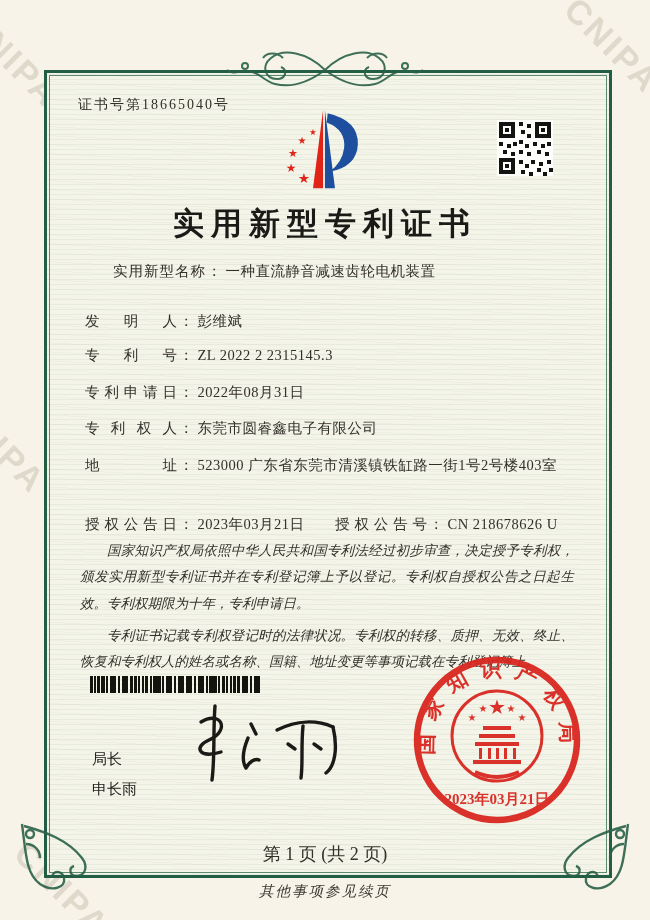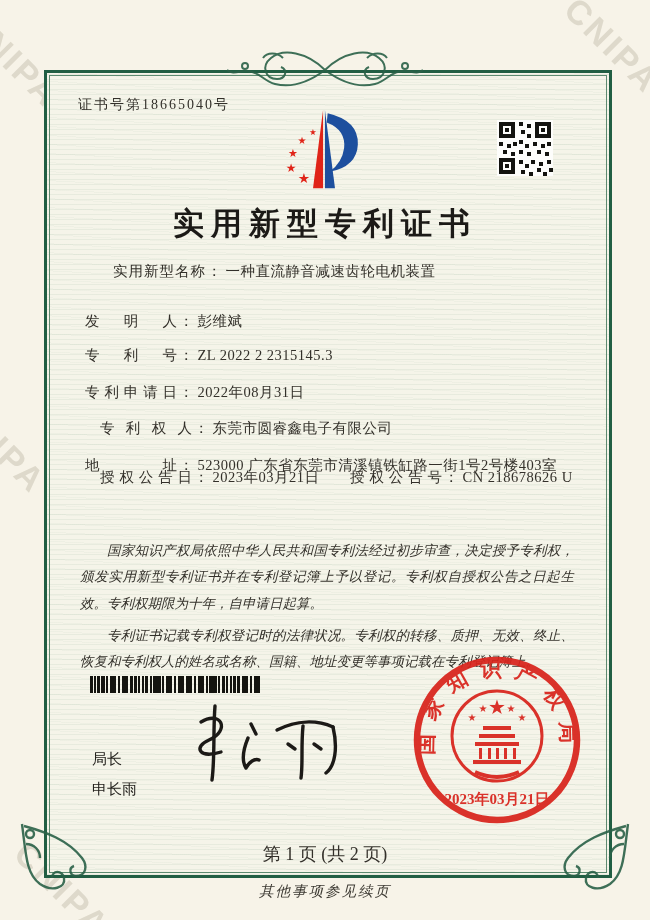--- a/index.html
+++ b/index.html
@@ -186,37 +186,37 @@
     </div>
     <div class="frow" style="top:312px;">
       <span class="flabel">发明人</span><span class="fcolon">：</span><span class="fvalue">彭维斌</span>
     </div>
     <div class="frow" style="top:346px;">
       <span class="flabel">专利号</span><span class="fcolon">：</span><span class="fvalue">ZL 2022 2 2315145.3</span>
     </div>
     <div class="frow" style="top:383px;">
       <span class="flabel">专利申请日</span><span class="fcolon">：</span><span class="fvalue">2022年08月31日</span>
     </div>
-    <div class="frow" style="top:419px;margin-left:15px;">
+    <div class="frow" style="top:419px;">
       <span class="flabel">专利权人</span><span class="fcolon">：</span><span class="fvalue">东莞市圆睿鑫电子有限公司</span>
     </div>
     <div class="frow" style="top:456px;">
       <span class="flabel">地址</span><span class="fcolon">：</span><span class="fvalue">523000 广东省东莞市清溪镇铁缸路一街1号2号楼403室</span>
     </div>
-    <div class="frow" style="top:468px;width:500px;margin-left:15px;">
+    <div class="frow" style="top:515px;width:500px;">
       <span>
         <span class="flabel">授权公告日</span><span class="fcolon">：</span><span class="fvalue">2023年03月21日</span>
       </span>
       <span class="fpair2">
         <span class="flabel">授权公告号</span><span class="fcolon">：</span><span class="fvalue">CN 218678626 U</span>
       </span>
     </div>
 
     <div class="bodytext">
-      <p>国家知识产权局依照中华人民共和国专利法经过初步审查，决定授予专利权，颁发实用新型专利证书并在专利登记簿上予以登记。专利权自授权公告之日起生效。专利权期限为十年，自申请日起算。</p>
+      <p>国家知识产权局依照中华人民共和国专利法经过初步审查，决定授予专利权，颁发实用新型专利证书并在专利登记簿上予以登记。专利权自授权公告之日起生效。专利权期限为十年，专利申请日。</p>
       <p>专利证书记载专利权登记时的法律状况。专利权的转移、质押、无效、终止、恢复和专利权人的姓名或名称、国籍、地址变更等事项记载在专利登记簿上。</p>
     </div>
 
     <div class="barcode"></div>
 
     <div class="signer">
       <div>局长</div>
       <div>申长雨</div>
     </div>
 

